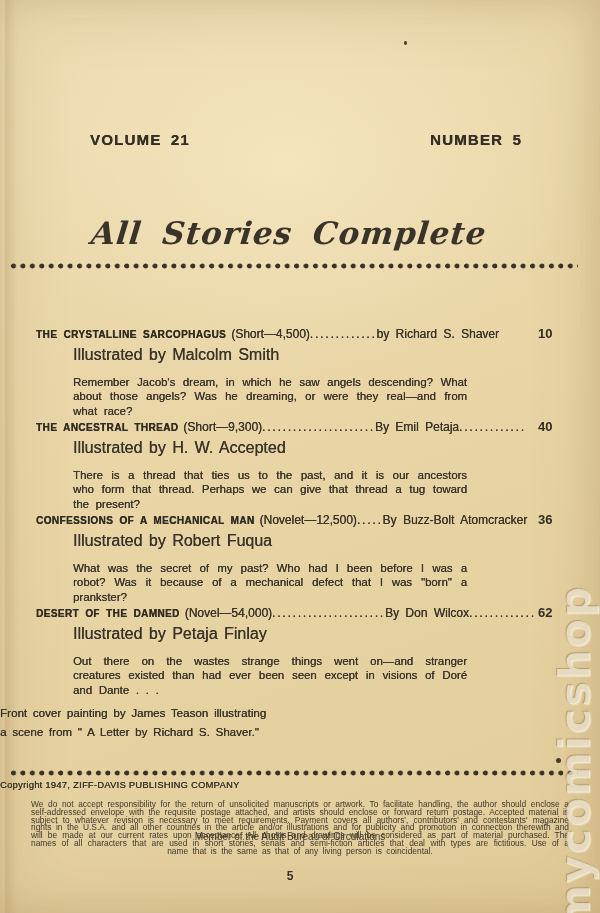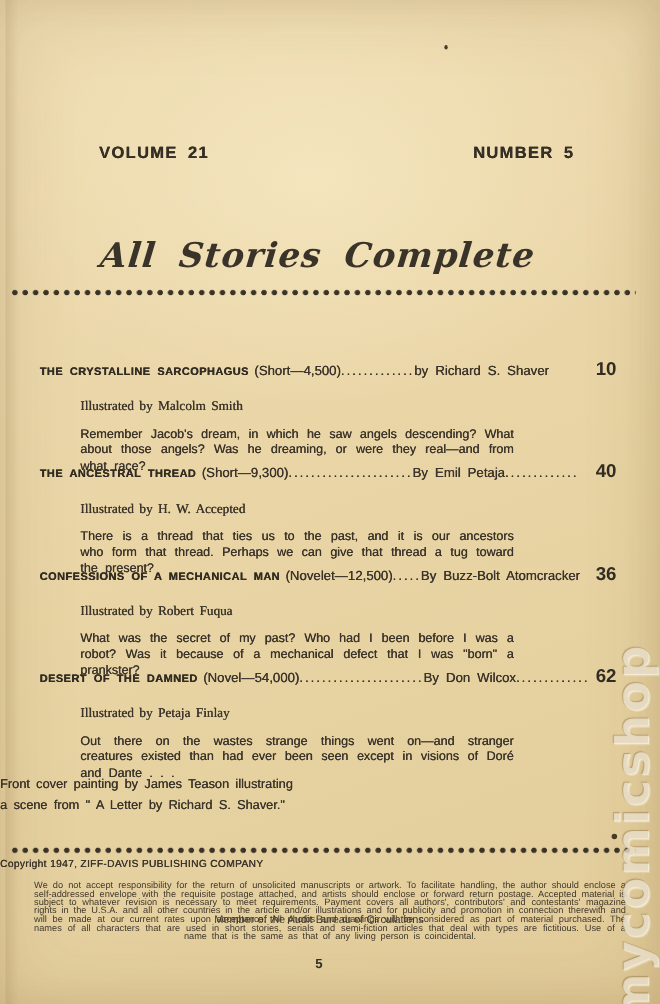--- a/index.html
+++ b/index.html
@@ -60,24 +60,24 @@
   }
   .toc-text { flex: 1; overflow: hidden; }
   .t-title {
     font-weight: bold; font-size: 10px; letter-spacing: 0.4px;
     color: #322c22; text-shadow: 0.3px 0 0 currentColor;
   }
   .t-meta { margin-left: 5px; }
   .t-dots { letter-spacing: 1.8px; }
   .t-meta, .t-by, .t-dots, .illus, .blurb { text-shadow: 0.25px 0 0 currentColor; }
   .toc-page {
-    width: 26px; text-align: center; font-weight: bold; font-size: 17px;
+    width: 26px; text-align: left; font-weight: bold; font-size: 13px;
     color: #322c22;
   }
-  .illus { margin: 16px 0 0 37px; font-size: 12px; word-spacing: 2px; font-family: Liberation Serif, serif; }
+  .illus { margin: 5px 0 0 37px; font-size: 16px; word-spacing: 2px; }
   .blurb {
     margin: 11px 0 0 37px; width: 394px;
     font-size: 11.4px; line-height: 14.3px;
     text-align: justify; word-spacing: 3.5px;
   }
 
   
   .cover-credit {
     position: absolute; top: 703px; left: 0; right: 30px;
     text-align: left; font-size: 11.6px; line-height: 19px;

